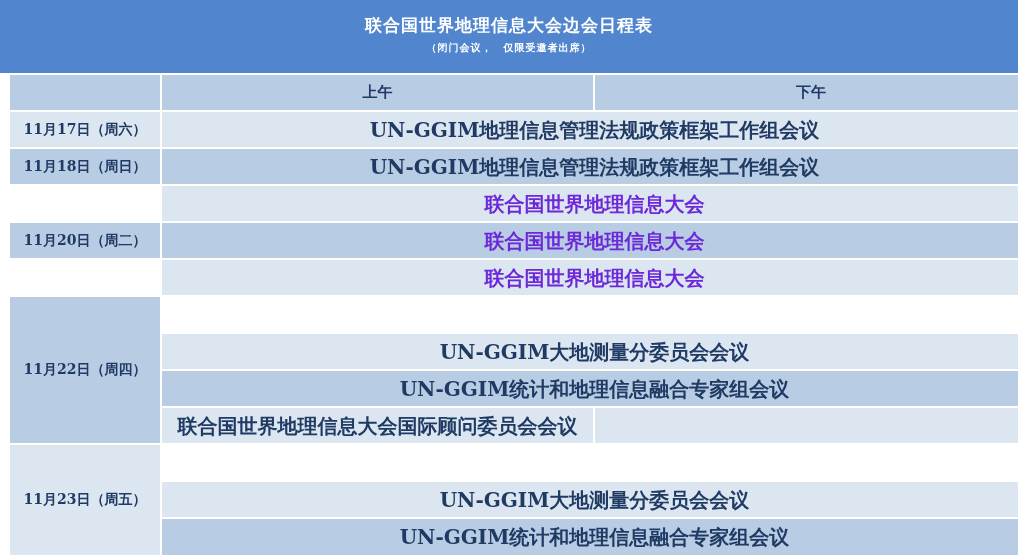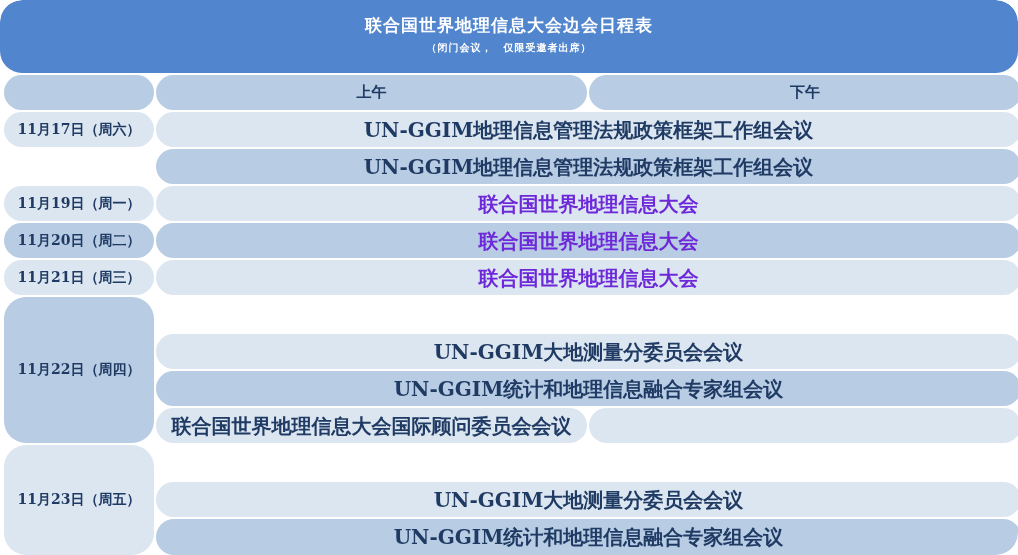--- a/index.html
+++ b/index.html
@@ -1,15 +1,15 @@
 <!DOCTYPE html>
 <html><head>
 <meta charset="utf-8">
 <style>
-  * { margin: 0; padding: 0; box-sizing: border-box; border-radius: 22px; }
+  * { margin: 0; padding: 0; box-sizing: border-box; }
   html, body { background: #ffffff; }
   body {
     font-family: "DejaVu Serif", "Liberation Serif", serif;
     font-weight: bold;
   }
   .screen {
     position: relative;
     width: 1018px;
     height: 555px;
     overflow: hidden;
@@ -34,21 +34,21 @@
     line-height: 21px;
     letter-spacing: 1px;
   }
   
   .grid {
     margin-top: 2px;
     display: grid;
     grid-template-columns: 150px 431px 432px;
     grid-template-rows: repeat(12, 35px) 36px;
     gap: 2px;
-    padding-left: 4px;
+    padding-left: 10px;
     width: 1018px;
     background: #ffffff;
   }
   .cell {
     display: flex;
     align-items: center;
     justify-content: center;
     font-size: 14px;
     color: #1f3a63;
     text-align: center;
@@ -73,29 +73,28 @@
 
   <div class="grid">
 
     <div class="cell medium" style="grid-area:1/1/2/2"></div>
     <div class="cell medium colhead" style="grid-area:1/2/2/3">上午</div>
     <div class="cell medium colhead" style="grid-area:1/3/2/4">下午</div>
 
     <div class="cell light date" style="grid-area:2/1/3/2">11月17日（周六）</div>
     <div class="cell light event" style="grid-area:2/2/3/4">UN-GGIM地理信息管理法规政策框架工作组会议</div>
 
+    <div class="cell medium date" style="grid-area:3/1/4/2">11月18日（周日）</div>
     <div class="cell medium event" style="grid-area:3/2/4/4">UN-GGIM地理信息管理法规政策框架工作组会议</div>
 
-    <div class="cell light date" style="grid-area:4/1/5/2">11月19日（周一）</div>
     <div class="cell light event red" style="grid-area:4/2/5/4">联合国世界地理信息大会</div>
 
     <div class="cell medium date" style="grid-area:5/1/6/2">11月20日（周二）</div>
     <div class="cell medium event red" style="grid-area:5/2/6/4">联合国世界地理信息大会</div>
 
-    <div class="cell light date" style="grid-area:6/1/7/2">11月21日（周三）</div>
     <div class="cell light event red" style="grid-area:6/2/7/4">联合国世界地理信息大会</div>
 
     <div class="cell medium date" style="grid-area:7/1/11/2">11月22日（周四）</div>
     <div class="cell light event" style="grid-area:8/2/9/4">UN-GGIM大地测量分委员会会议</div>
     <div class="cell medium event" style="grid-area:9/2/10/4">UN-GGIM统计和地理信息融合专家组会议</div>
     <div class="cell light event" style="grid-area:10/2/11/3">联合国世界地理信息大会国际顾问委员会会议</div>
     <div class="cell light" style="grid-area:10/3/11/4"></div>
 
     <div class="cell light date" style="grid-area:11/1/14/2">11月23日（周五）</div>
     <div class="cell light event" style="grid-area:12/2/13/4">UN-GGIM大地测量分委员会会议</div>

